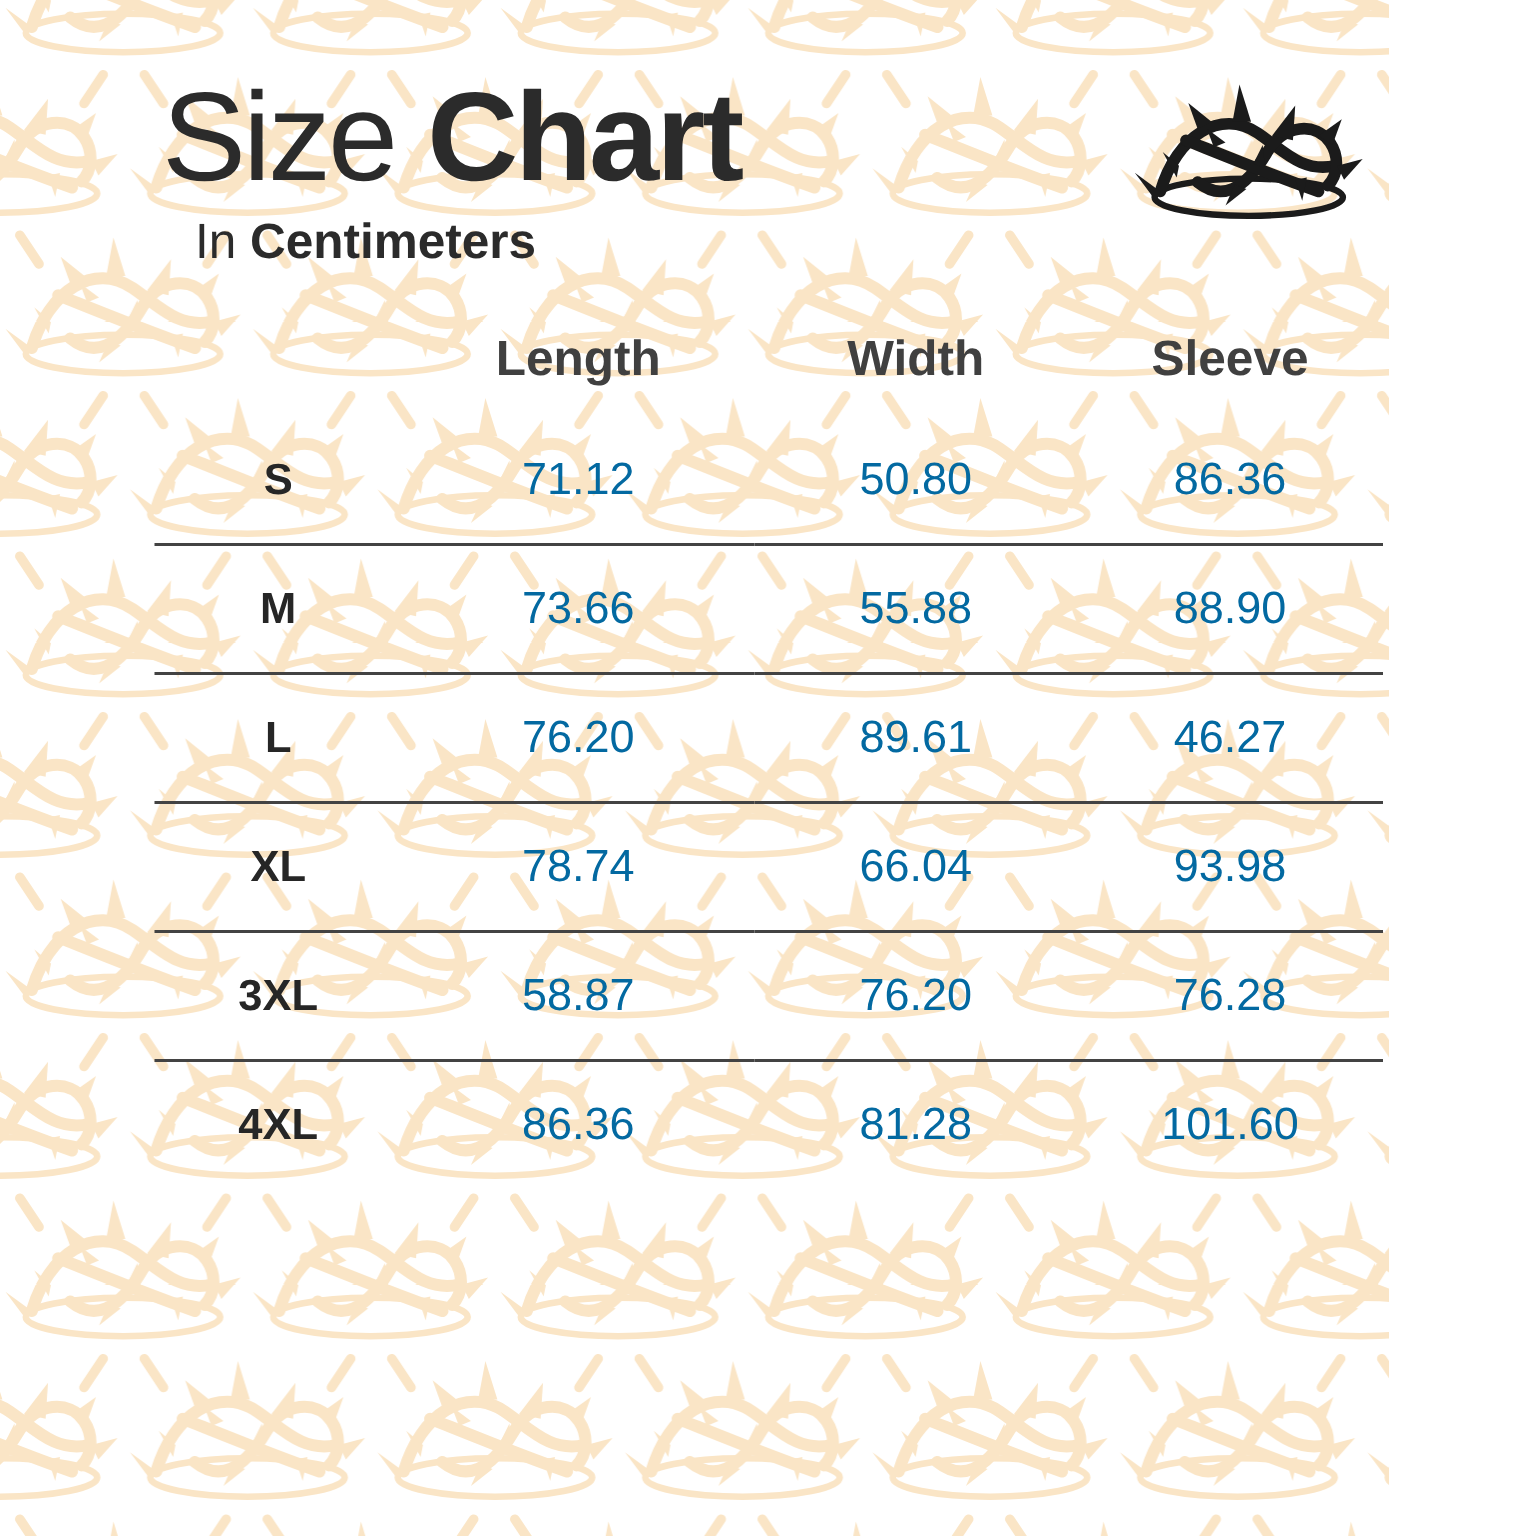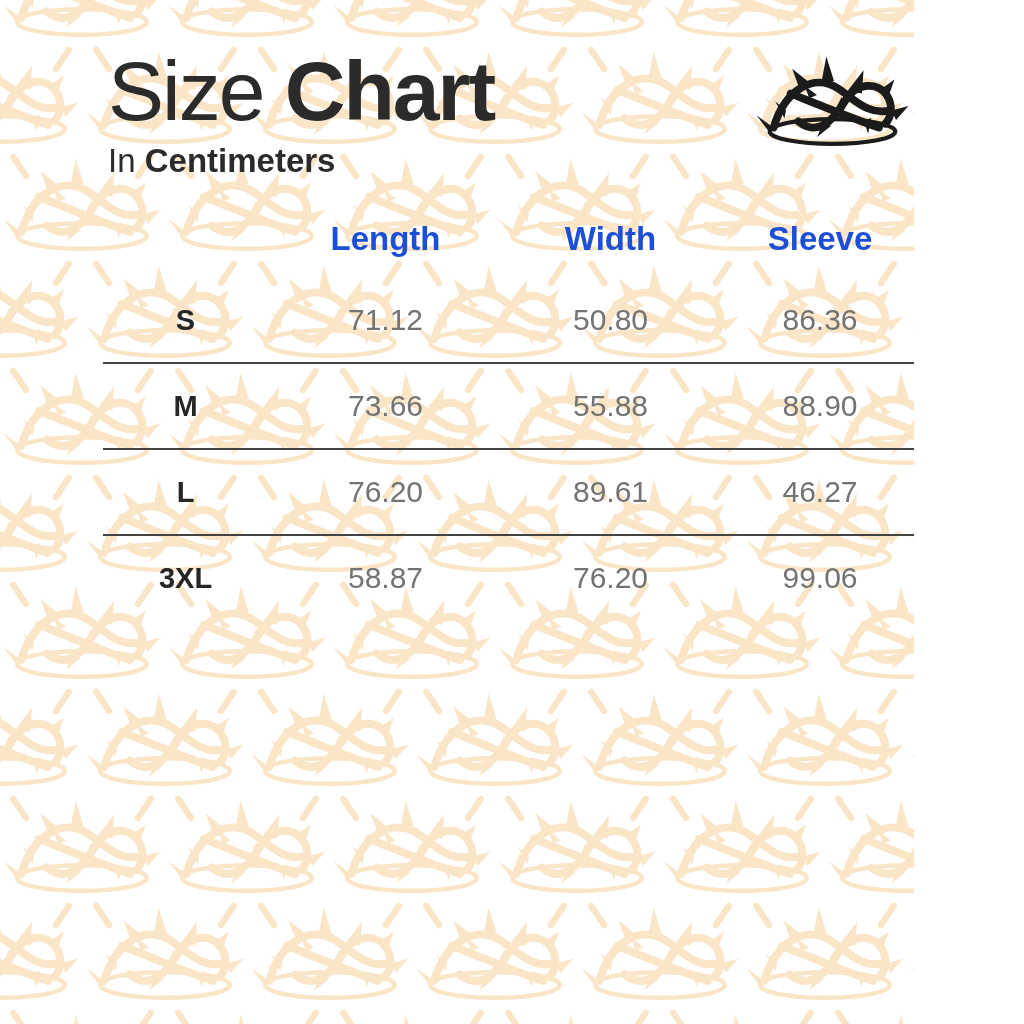--- a/index.html
+++ b/index.html
@@ -3,49 +3,50 @@
 <meta charset="utf-8">
 <style>
   html,body{margin:0;padding:0;background:#ffffff;}
   .canvas{
     position:relative;
     width:914px;height:1024px;
     overflow:hidden;
     background:#ffffff;
     font-family:"Liberation Sans","DejaVu Sans",sans-serif;
     color:#272727;
+    padding-left:12px;
   }
   .watermark{position:absolute;left:0;top:0;width:1024px;height:1024px;}
   .content{position:absolute;left:0;top:0;width:1024px;height:1024px;}
 
   .title-block{position:absolute;left:108px;top:46px;}
   .title{
     font-size:84px;line-height:90px;letter-spacing:-2px;
     font-weight:400;color:#2b2b2b;white-space:nowrap;
   }
   .title .bold{font-weight:700;}
   .subtitle{
     margin-top:6px;font-size:33px;line-height:38px;
-    font-weight:400;color:#2b2b2b;white-space:nowrap;
+    font-weight:400;color:#2b2b2b;white-space:nowrap;margin-left:22px;
   }
   .subtitle .bold{font-weight:700;}
 
   .logo{position:absolute;left:755px;top:50px;width:155px;height:101px;color:#1b1b1b;}
 
   table.size-table{
     position:absolute;left:103px;top:200px;width:819px;
     border-collapse:collapse;table-layout:fixed;
   }
   .size-table th{
     height:78px;padding:0;text-align:center;vertical-align:middle;
-    font-size:33px;font-weight:700;color:#1d4ed8;
+    font-size:33px;font-weight:700;color:#404040;
   }
   .size-table td{
     height:84px;padding:0;text-align:center;vertical-align:middle;
-    font-size:30px;font-weight:400;color:#737373;
+    font-size:30px;font-weight:400;color:#0369a1;
   }
   .size-table tbody tr{border-bottom:2px solid #434343;}
   .size-table tbody tr:last-child{border-bottom:none;}
   .size-table td.size-col{font-weight:700;font-size:29px;color:#262626;}
 </style>
 </head>
 <body>
 
 <div class="canvas">
 
@@ -136,22 +137,34 @@
             <td>55.88</td>
             <td>88.90</td>
           </tr>
           <tr>
             <td class="size-col">L</td>
             <td>76.20</td>
             <td>89.61</td>
             <td>46.27</td>
           </tr>
           <tr>
+            <td class="size-col">XL</td>
+            <td>78.74</td>
+            <td>66.04</td>
+            <td>93.98</td>
+          </tr>
+          <tr>
             <td class="size-col">3XL</td>
             <td>58.87</td>
             <td>76.20</td>
-            <td>99.06</td>
+            <td>76.28</td>
+          </tr>
+          <tr>
+            <td class="size-col">4XL</td>
+            <td>86.36</td>
+            <td>81.28</td>
+            <td>101.60</td>
           </tr>
         </tbody>
     </table>
 
   </div>
 </div>
 
 </body></html>

